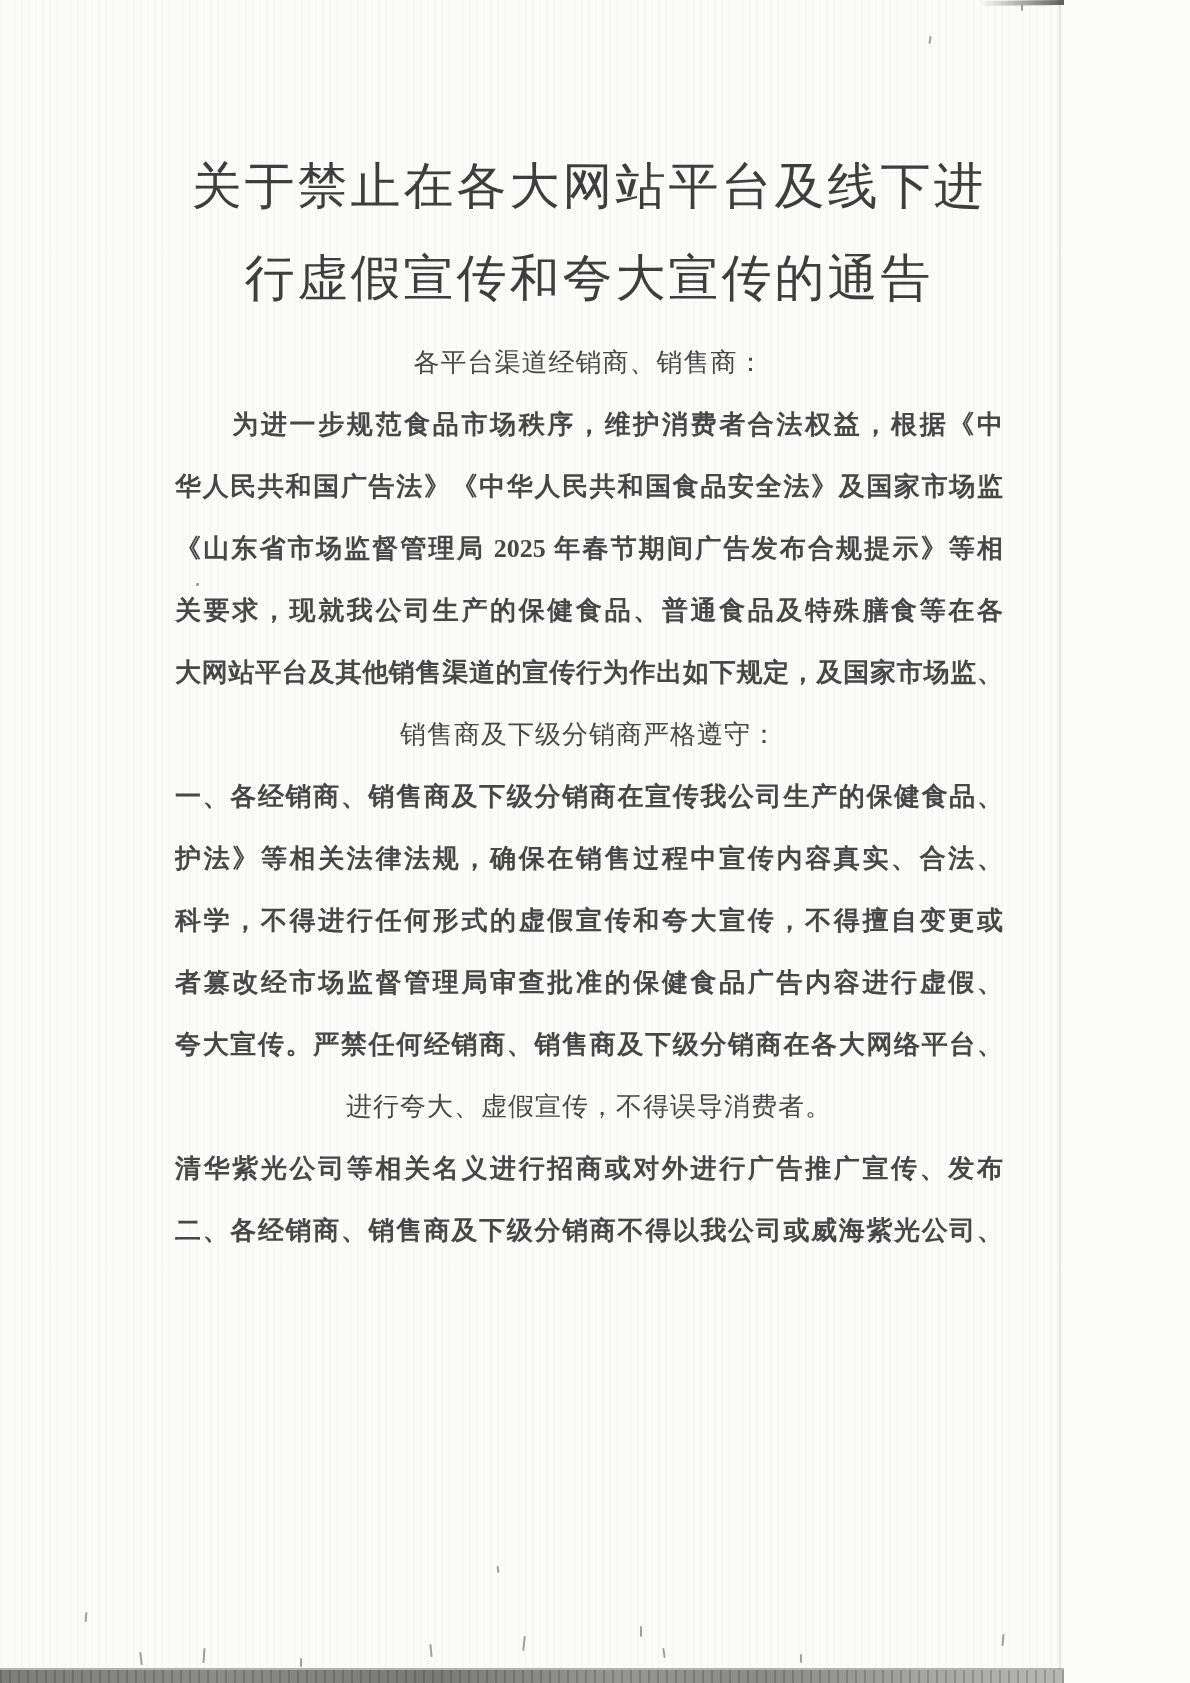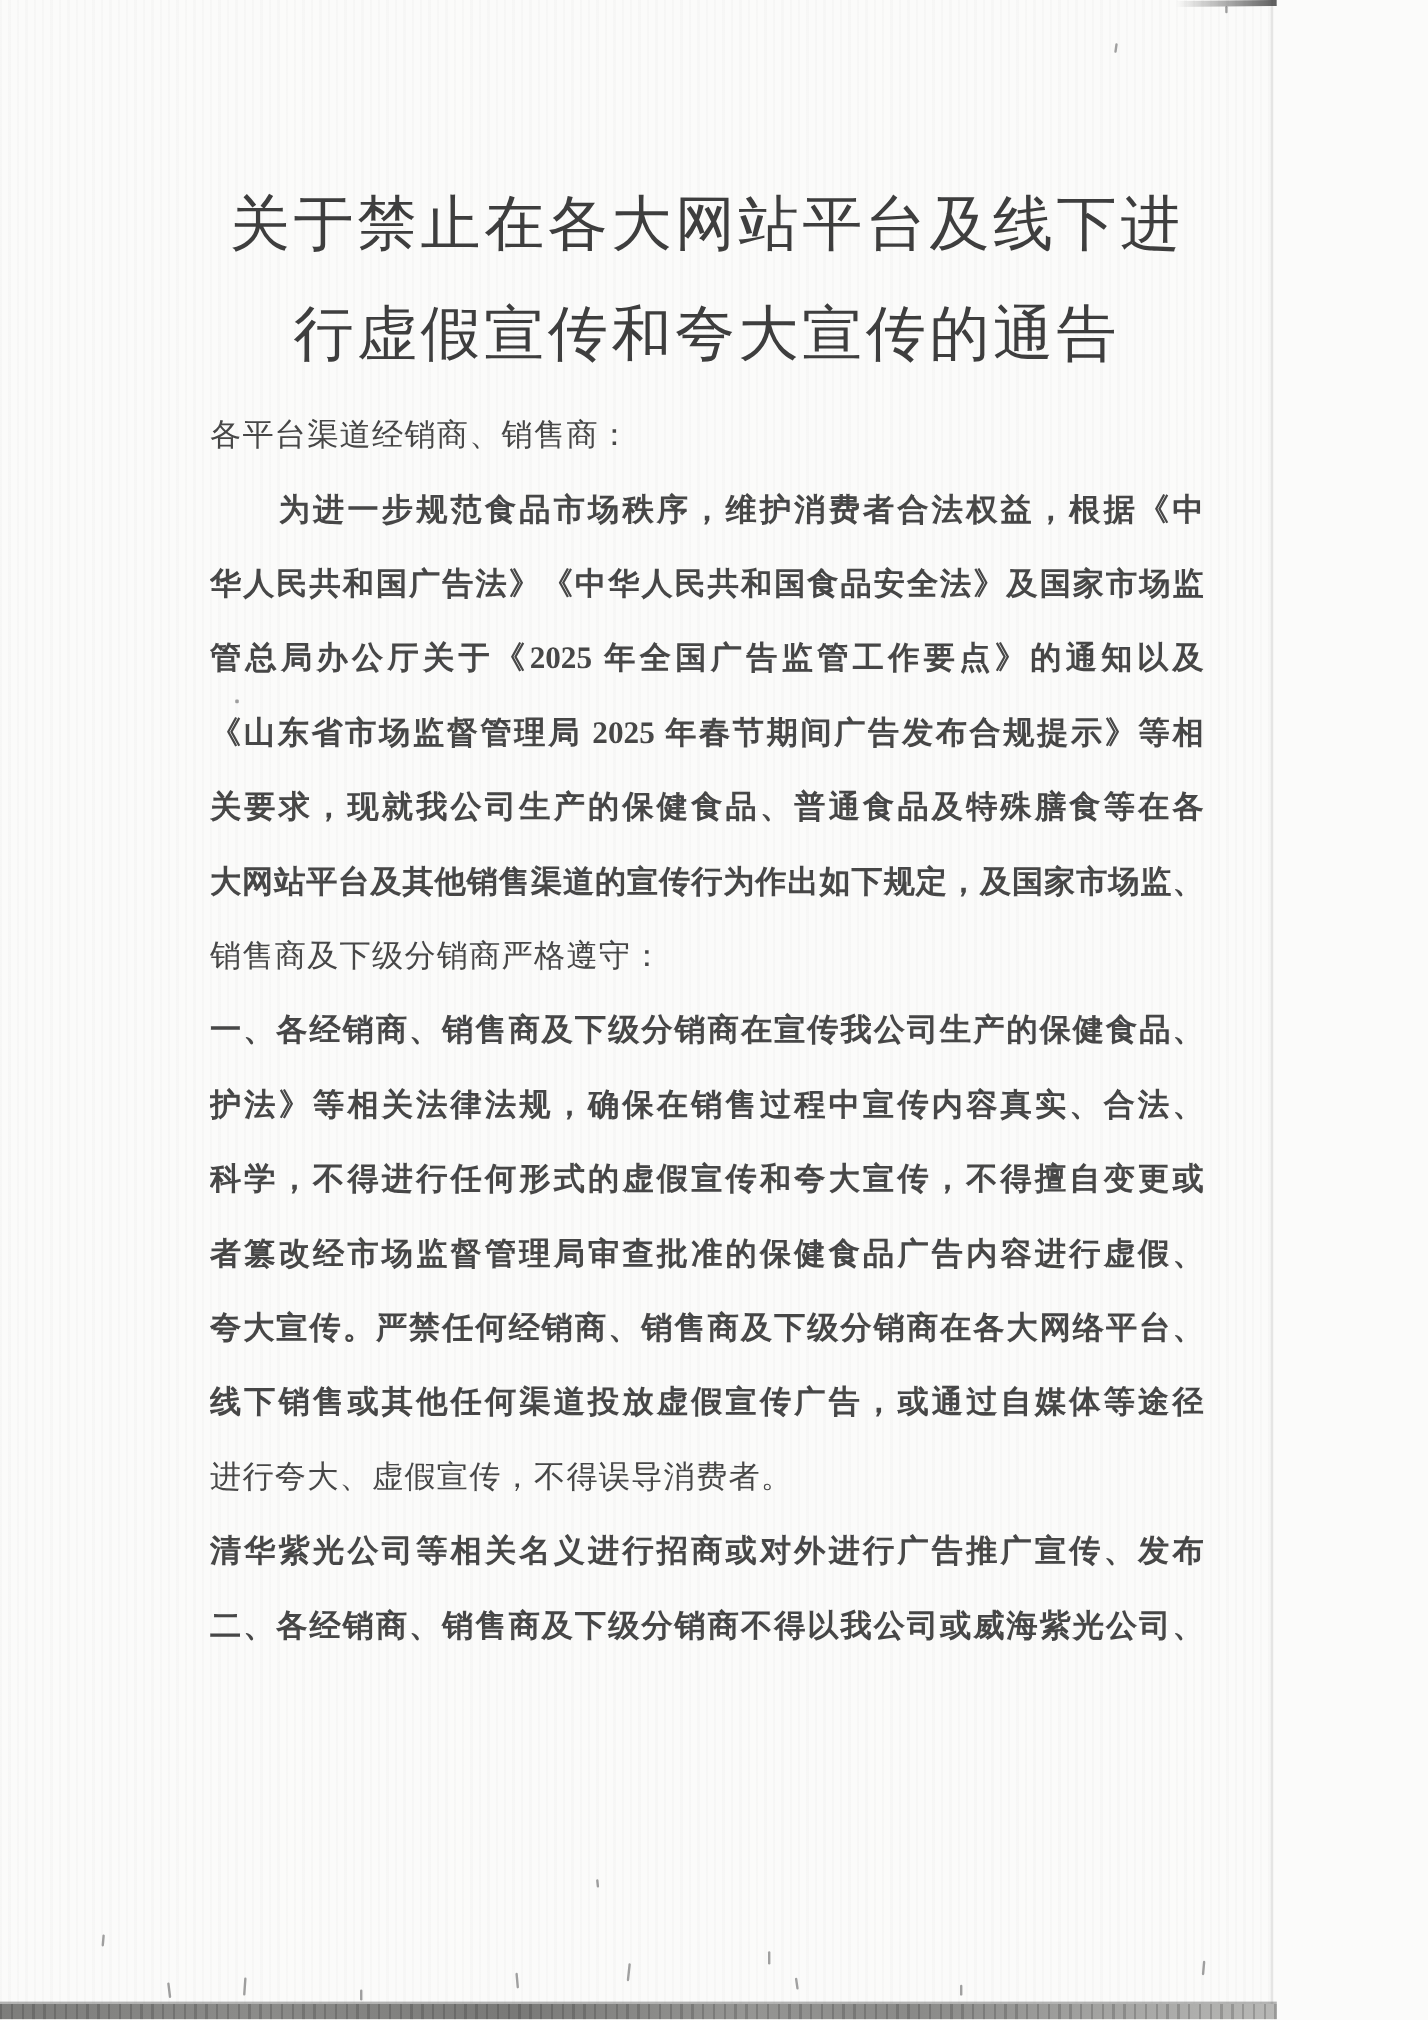--- a/index.html
+++ b/index.html
@@ -33,21 +33,21 @@
     position:absolute;
     top:332px;left:175px;width:828px;
     font-size:26px;
     color:#474747;
   }
   .line{
     height:62px;line-height:62px;
     overflow:hidden;
   }
   .line.full{text-align:justify;text-align-last:justify;font-weight:bold;}
-  .line.short{text-align:left;letter-spacing:1px;}
+  .line.short{text-align:center;letter-spacing:1px;}
   
   .scan-band-bottom{
     position:absolute;left:0;top:1670px;width:1190px;height:13px;
     background:linear-gradient(to right,
       #7d7d7b 0%, #8c8c8a 18%, #797977 36%, #969694 52%,
       #8a8a88 64%, #a5a5a3 78%, #b9b9b7 90%, #c6c6c4 100%);
   }
   .scan-band-bottom::before{
     content:"";position:absolute;inset:0;
     background:repeating-linear-gradient(90deg,
@@ -80,31 +80,29 @@
 
   <div class="title-block">
     <div class="title-line">关于禁止在各大网站平台及线下进</div>
     <div class="title-line">行虚假宣传和夸大宣传的通告</div>
   </div>
 
   <div class="body-block" id="body-lines">
       <div class="line short">各平台渠道经销商、销售商：</div>
       <div class="line full">　　为进一步规范食品市场秩序，维护消费者合法权益，根据《中</div>
       <div class="line full">华人民共和国广告法》《中华人民共和国食品安全法》及国家市场监</div>
-      <div class="line full">管总局办公厅关于《2025 年全国广告监管工作要点》的通知以及</div>
       <div class="line full">《山东省市场监督管理局 2025 年春节期间广告发布合规提示》等相</div>
       <div class="line full">关要求，现就我公司生产的保健食品、普通食品及特殊膳食等在各</div>
       <div class="line full">大网站平台及其他销售渠道的宣传行为作出如下规定，及国家市场监、</div>
       <div class="line short">销售商及下级分销商严格遵守：</div>
       <div class="line full">一、各经销商、销售商及下级分销商在宣传我公司生产的保健食品、</div>
       <div class="line full">护法》等相关法律法规，确保在销售过程中宣传内容真实、合法、</div>
       <div class="line full">科学，不得进行任何形式的虚假宣传和夸大宣传，不得擅自变更或</div>
       <div class="line full">者篡改经市场监督管理局审查批准的保健食品广告内容进行虚假、</div>
       <div class="line full">夸大宣传。严禁任何经销商、销售商及下级分销商在各大网络平台、</div>
-      <div class="line full">线下销售或其他任何渠道投放虚假宣传广告，或通过自媒体等途径</div>
       <div class="line short">进行夸大、虚假宣传，不得误导消费者。</div>
       <div class="line full">清华紫光公司等相关名义进行招商或对外进行广告推广宣传、发布</div>
       <div class="line full">二、各经销商、销售商及下级分销商不得以我公司或威海紫光公司、</div>
     </div>
 
   <div class="scan-edge-right"></div>
   <div class="scan-corner-top-right"></div>
   <div class="scan-band-bottom"></div>
 
   <div class="speck" style="left:929px;top:36px;width:2px;height:8px;transform:rotate(8deg);"></div>

